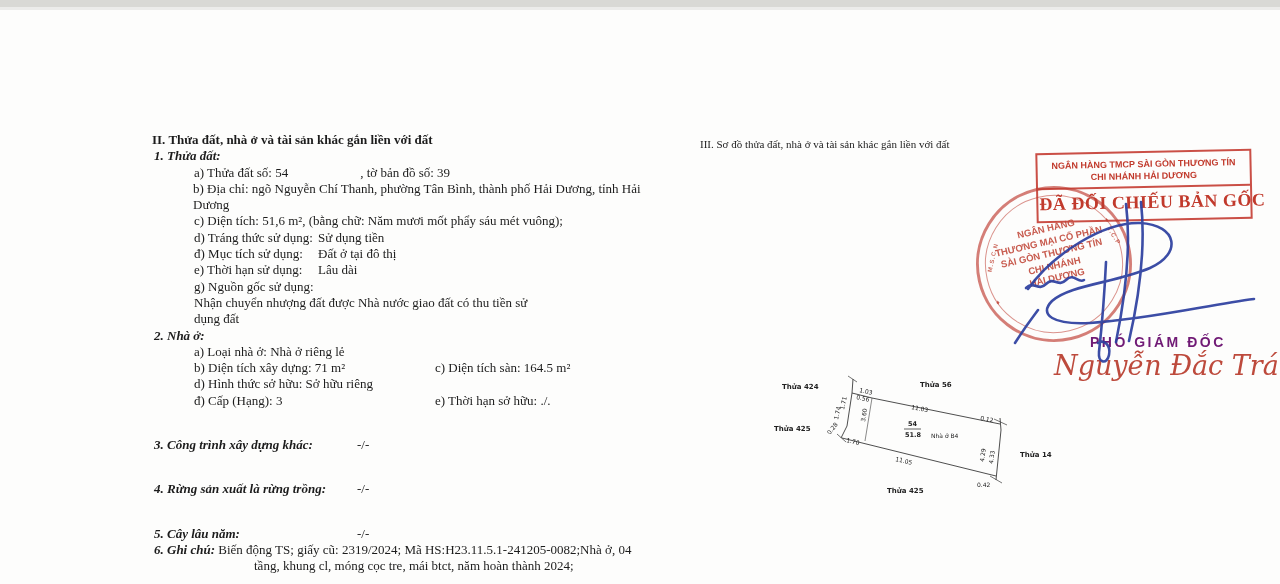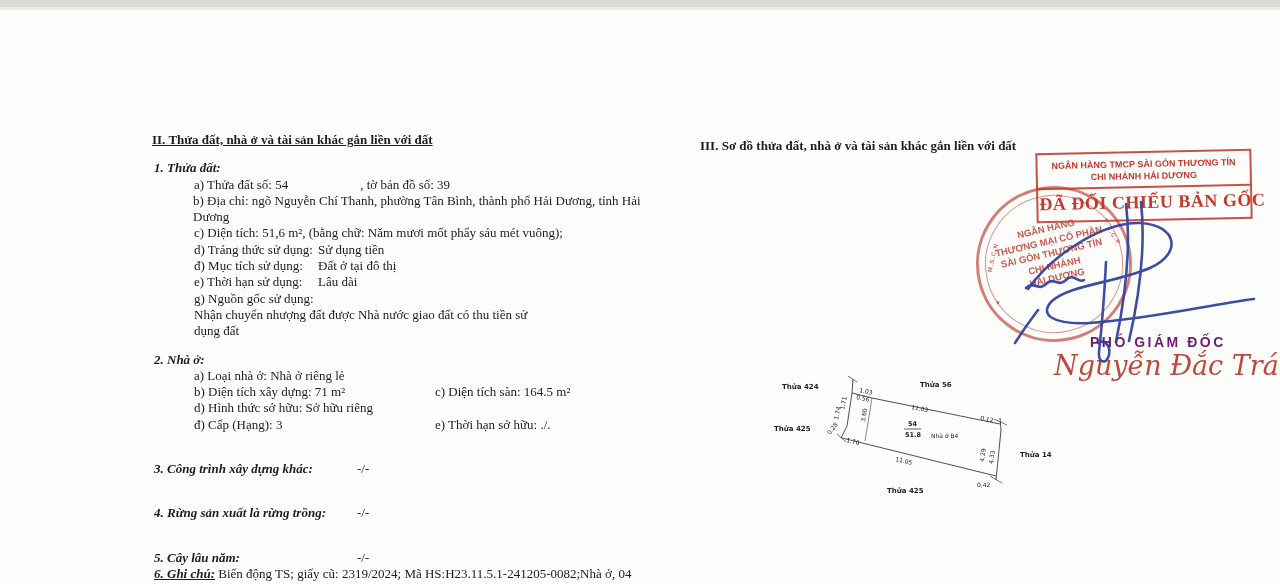--- a/index.html
+++ b/index.html
@@ -7,33 +7,33 @@
     width:1280px;height:584px;position:relative;overflow:hidden;
     background:#fdfdfc;
     font-family:"Liberation Serif", serif;
     color:#1c1c1c;
   }
   .edge-strip{position:absolute;left:0;top:0;width:1280px;height:7px;background:#d9d9d5;}
   .edge-strip2{position:absolute;left:0;top:7px;width:1280px;height:3px;background:#ececea;}
 
   
   .sec2{position:absolute;left:152px;top:132px;width:502px;font-size:13px;line-height:16.3px;}
-  .sec2 .title{font-weight:bold;text-decoration:underline;}
-  .subhead{font-weight:bold;font-style:italic;margin-left:2px;margin-top:12px;}
+  .sec2 .title{font-weight:bold;}
+  .subhead{font-weight:bold;font-style:italic;margin-left:2px;}
   .item{margin-left:42px;}
   .lbl124{display:inline-block;width:124px;vertical-align:top;}
   .val345{display:inline-block;width:345px;vertical-align:top;}
   .w241{display:inline-block;width:241px;vertical-align:top;}
   .numline{margin-left:2px;}
   .lbl203{display:inline-block;width:203px;font-weight:bold;font-style:italic;margin-top:28px;}
   .note{margin-left:2px;padding-left:100px;text-indent:-100px;}
-  .bi{font-weight:bold;font-style:italic;text-decoration:underline;}
-
-  
-  .sec3-title{position:absolute;left:700px;top:138px;width:360px;font-size:13px;font-weight:bold;}
+  .bi{font-weight:bold;font-style:italic;}
+
+  
+  .sec3-title{position:absolute;left:700px;top:138px;width:360px;font-size:11px;font-weight:normal;}
 
   
   .stamp-box{
     position:absolute;left:1036px;top:151px;width:212px;
     border:2px solid rgba(193,48,38,.85);color:#c13a2c;
     transform:rotate(-1.2deg);background:rgba(255,255,255,0);
     font-family:"Liberation Sans", sans-serif;text-align:center;
   }
   .stamp-bank{font-size:9px;font-weight:bold;line-height:12px;padding:5px 2px 4px;
     border-bottom:2px solid rgba(193,48,38,.85);}

